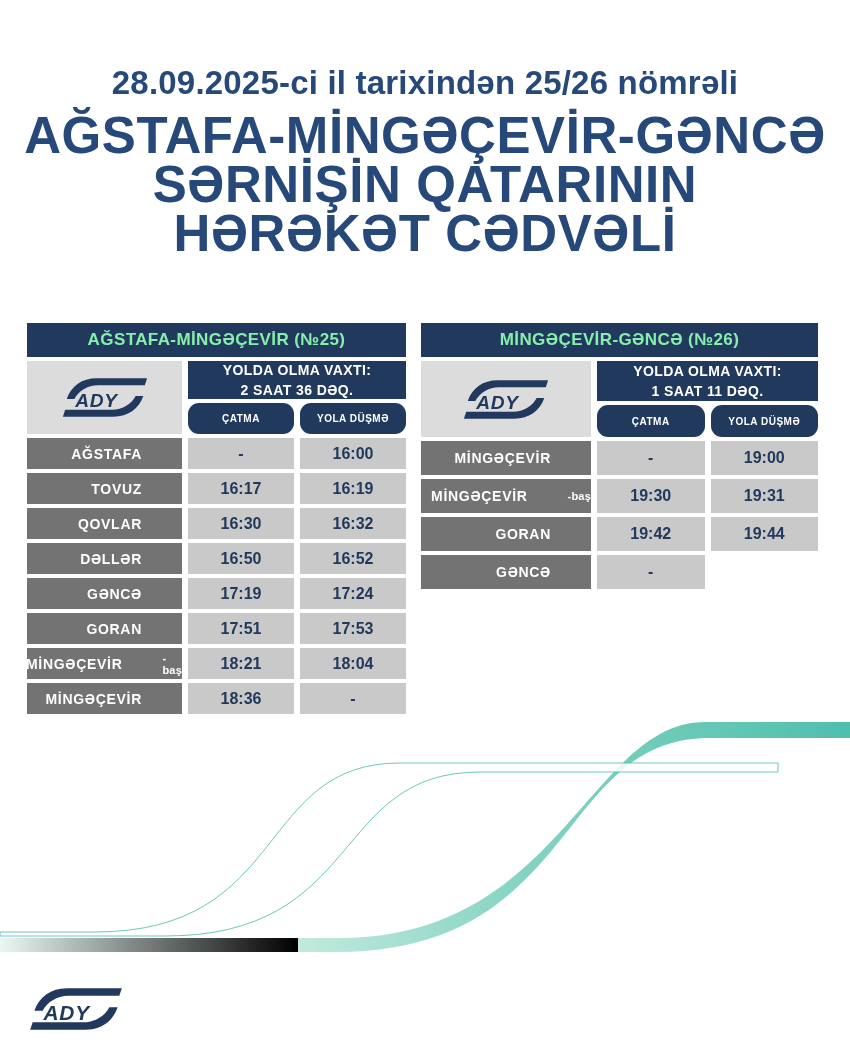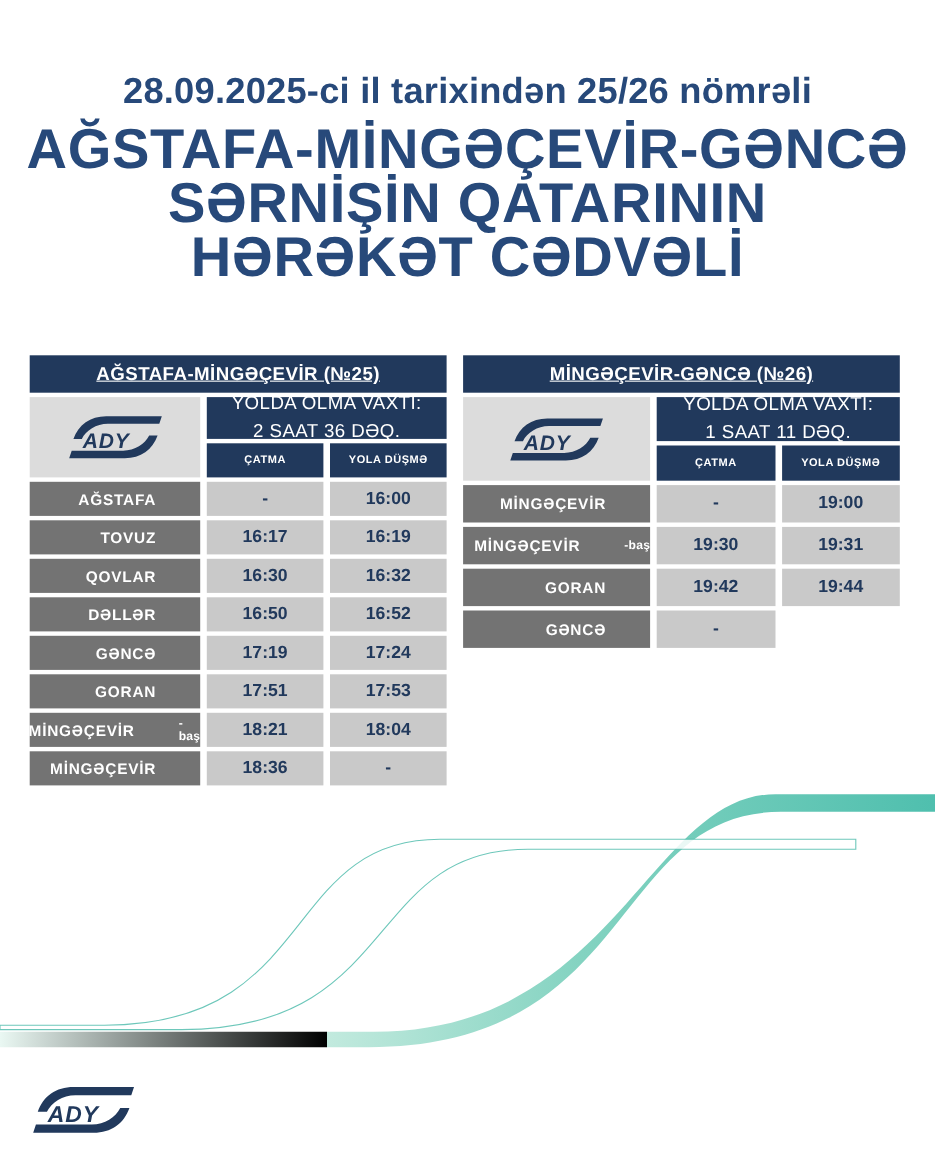--- a/index.html
+++ b/index.html
@@ -18,31 +18,31 @@
 
   
   .timetable{position:absolute;display:grid;gap:4px 6px;}
   .t-left{left:27px;top:323px;width:379px;
     grid-template-columns:155px 1fr 1fr;
     grid-template-rows:34px 38px 31px;grid-auto-rows:31px;}
   .t-right{left:421px;top:323px;width:397px;
     grid-template-columns:170px 1fr 1fr;
     grid-template-rows:34px 40px 32px;grid-auto-rows:34px;}
 
-  .tbl-title{grid-column:1/-1;background:#21395c;color:#ffffff;
+  .tbl-title{grid-column:1/-1;background:#21395c;color:#86efac;
     display:flex;align-items:center;justify-content:center;
-    font-size:17px;font-weight:700;letter-spacing:0.4px;text-decoration:underline;}
+    font-size:17px;font-weight:700;letter-spacing:0.4px;}
   .logo-cell{grid-column:1;grid-row:2/4;background:#dcdcdc;
     display:flex;align-items:center;justify-content:center;}
   .duration-cell{grid-column:2/4;background:#21395c;color:#fff;
     display:flex;flex-direction:column;align-items:center;justify-content:center;
-    font-size:17px;font-weight:400;letter-spacing:0.4px;line-height:1.45;text-align:center;}
+    font-size:14px;font-weight:700;letter-spacing:0.4px;line-height:1.45;text-align:center;}
   .col-head{background:#21395c;color:#fff;
     display:flex;align-items:center;justify-content:center;
-    font-size:10px;font-weight:700;letter-spacing:0.5px;}
+    font-size:10px;font-weight:700;letter-spacing:0.5px;border-radius:11px;}
   .station-cell{background:#737373;color:#fff;
     display:flex;align-items:center;justify-content:flex-end;
     font-size:14px;font-weight:700;letter-spacing:0.7px;}
   .station-cell .suffix{font-size:11px;font-weight:700;letter-spacing:0.2px;margin-left:40px;}
   .time-cell{background:#c9c9c9;color:#21395c;
     display:flex;align-items:center;justify-content:center;
     font-size:16px;font-weight:700;}
 
   
   .waves{position:absolute;left:0;top:700px;width:850px;height:265px;}

